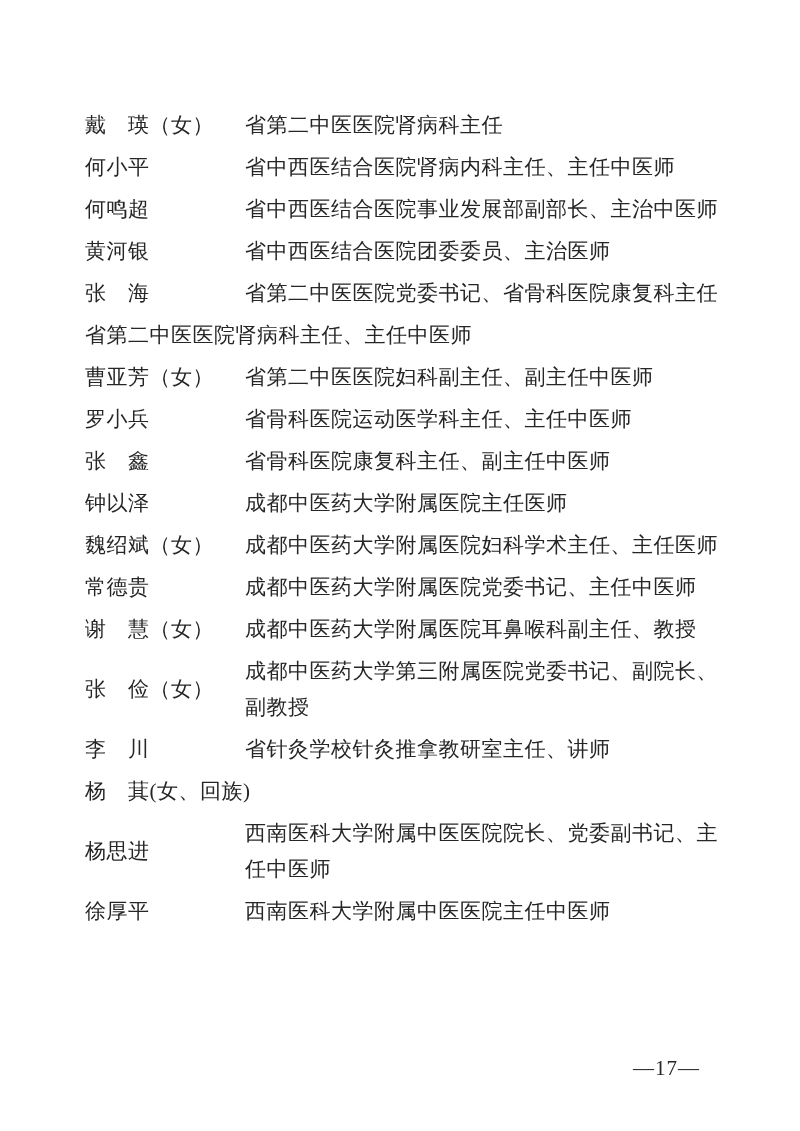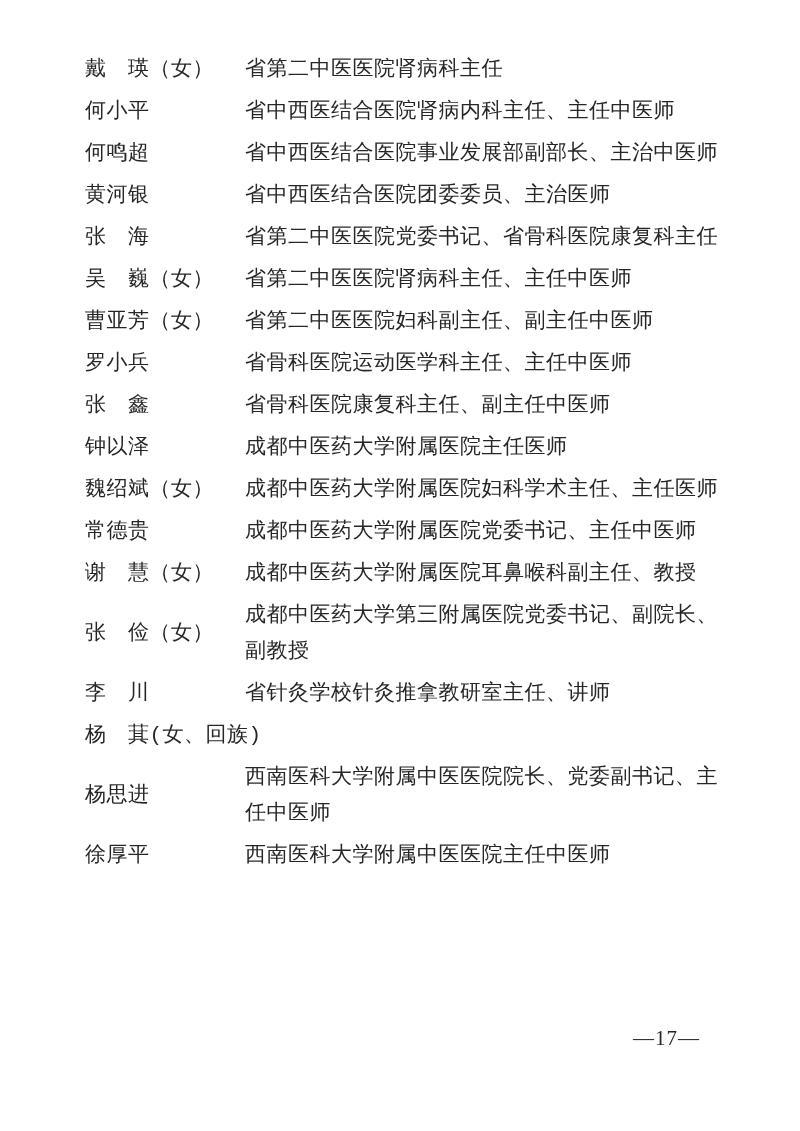--- a/index.html
+++ b/index.html
@@ -14,22 +14,21 @@
     font-family: "Liberation Serif", "DejaVu Serif", serif;
     color: #262626;
     overflow: hidden;
   }
   .doc-page {
     width: 800px;
     height: 1131px;
     position: relative;
   }
   .roster {
-    padding: 52px 0 0 85px;
-    font-family: Liberation Mono, monospace;
+    padding: 107px 0 0 85px;
   }
   .row {
     display: flex;
     align-items: center;
     margin-bottom: 6px;
   }
   .name {
     width: 160px;
     flex-shrink: 0;
     font-size: 21px;
@@ -38,21 +37,21 @@
     letter-spacing: 0.5px;
   }
   .title {
     width: 481px;
     font-size: 21px;
     line-height: 36px;
     letter-spacing: 0.5px;
   }
   .page-num {
     position: absolute;
-    top: 1024px;
+    top: 1054px;
     right: 100px;
     font-size: 21px;
     line-height: 28px;
     letter-spacing: 1px;
   }
 </style>
 </head>
 <body>
 
 <div class="doc-page">
@@ -76,21 +75,20 @@
     <div class="name">黄河银</div>
     <div class="title">省中西医结合医院团委委员、主治医师</div>
   </div>
 
   <div class="row">
     <div class="name">张　海</div>
     <div class="title">省第二中医医院党委书记、省骨科医院康复科主任</div>
   </div>
 
   <div class="row">
-    <div class="name">吴　巍（女）</div>
     <div class="title">省第二中医医院肾病科主任、主任中医师</div>
   </div>
 
   <div class="row">
     <div class="name">曹亚芳（女）</div>
     <div class="title">省第二中医医院妇科副主任、副主任中医师</div>
   </div>
 
 
   <div class="row">

